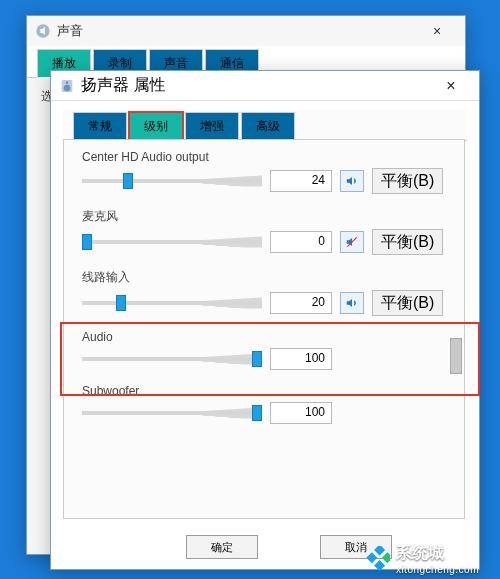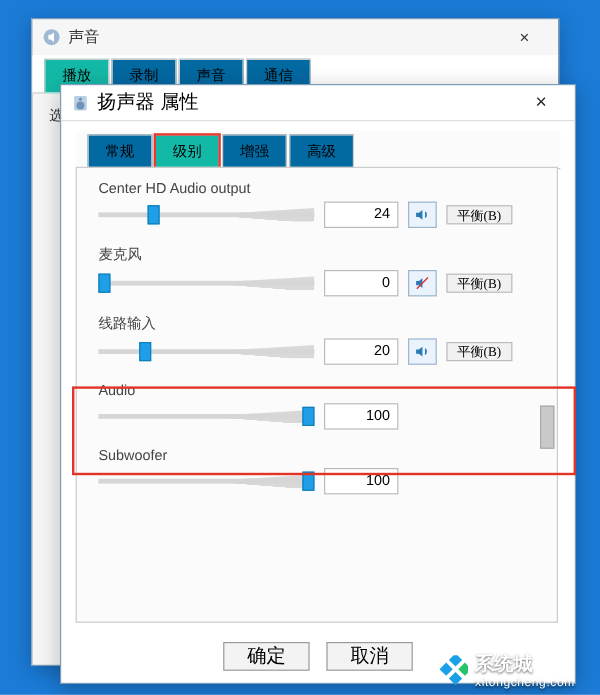--- a/index.html
+++ b/index.html
@@ -87,35 +87,34 @@
   }
   .valbox {
     width:62px; height:22px; border:1px solid #bbb; background:#fff;
     text-align:right; padding:2px 6px; font-size:12px;
   }
   .icon-btn {
     width:24px; height:22px; border:1px solid #9db6d0; background:#eaf2fb;
     display:flex; align-items:center; justify-content:center;
   }
   .balance-btn {
-    height:16px; padding: 0 8px; border:1px solid #bcbcbc; background:#f1f1f1;
-    font-size:11px;
-    font-family:Liberation Serif, serif;
+    height:26px; padding: 0 8px; border:1px solid #bcbcbc; background:#f1f1f1;
+    font-size:16px;
   }
   .highlight-frame {
     position:absolute;
     border:2px solid #e13427;
     pointer-events:none;
   }
   .hf1 { left:60px; top:322px; width:420px; height:74px;}
   .footer-btns {
     position:absolute; left:0; right:0; bottom:10px; display:flex; justify-content:center; gap:14px;
   }
   .sys-btn {
-    width:72px; height:24px; border:1px solid #9b9b9b; background:#f3f3f3; font-size:16px;
+    width:72px; height:24px; border:1px solid #9b9b9b; background:#f3f3f3; font-size:11px;margin-left:48px;
   }
   
   .watermark {
     position:absolute; right:21px; bottom:4px; display:flex; align-items:center; gap:6px;
     color:#fff; text-shadow:0 1px 2px rgba(0,0,0,.6);
   }
   .wm-icon { width:26px; height:26px; }
   .wm-text .cn { font-size:16px; font-weight:600;}
   .wm-text .url { font-size:10px; letter-spacing:.5px;}
   

